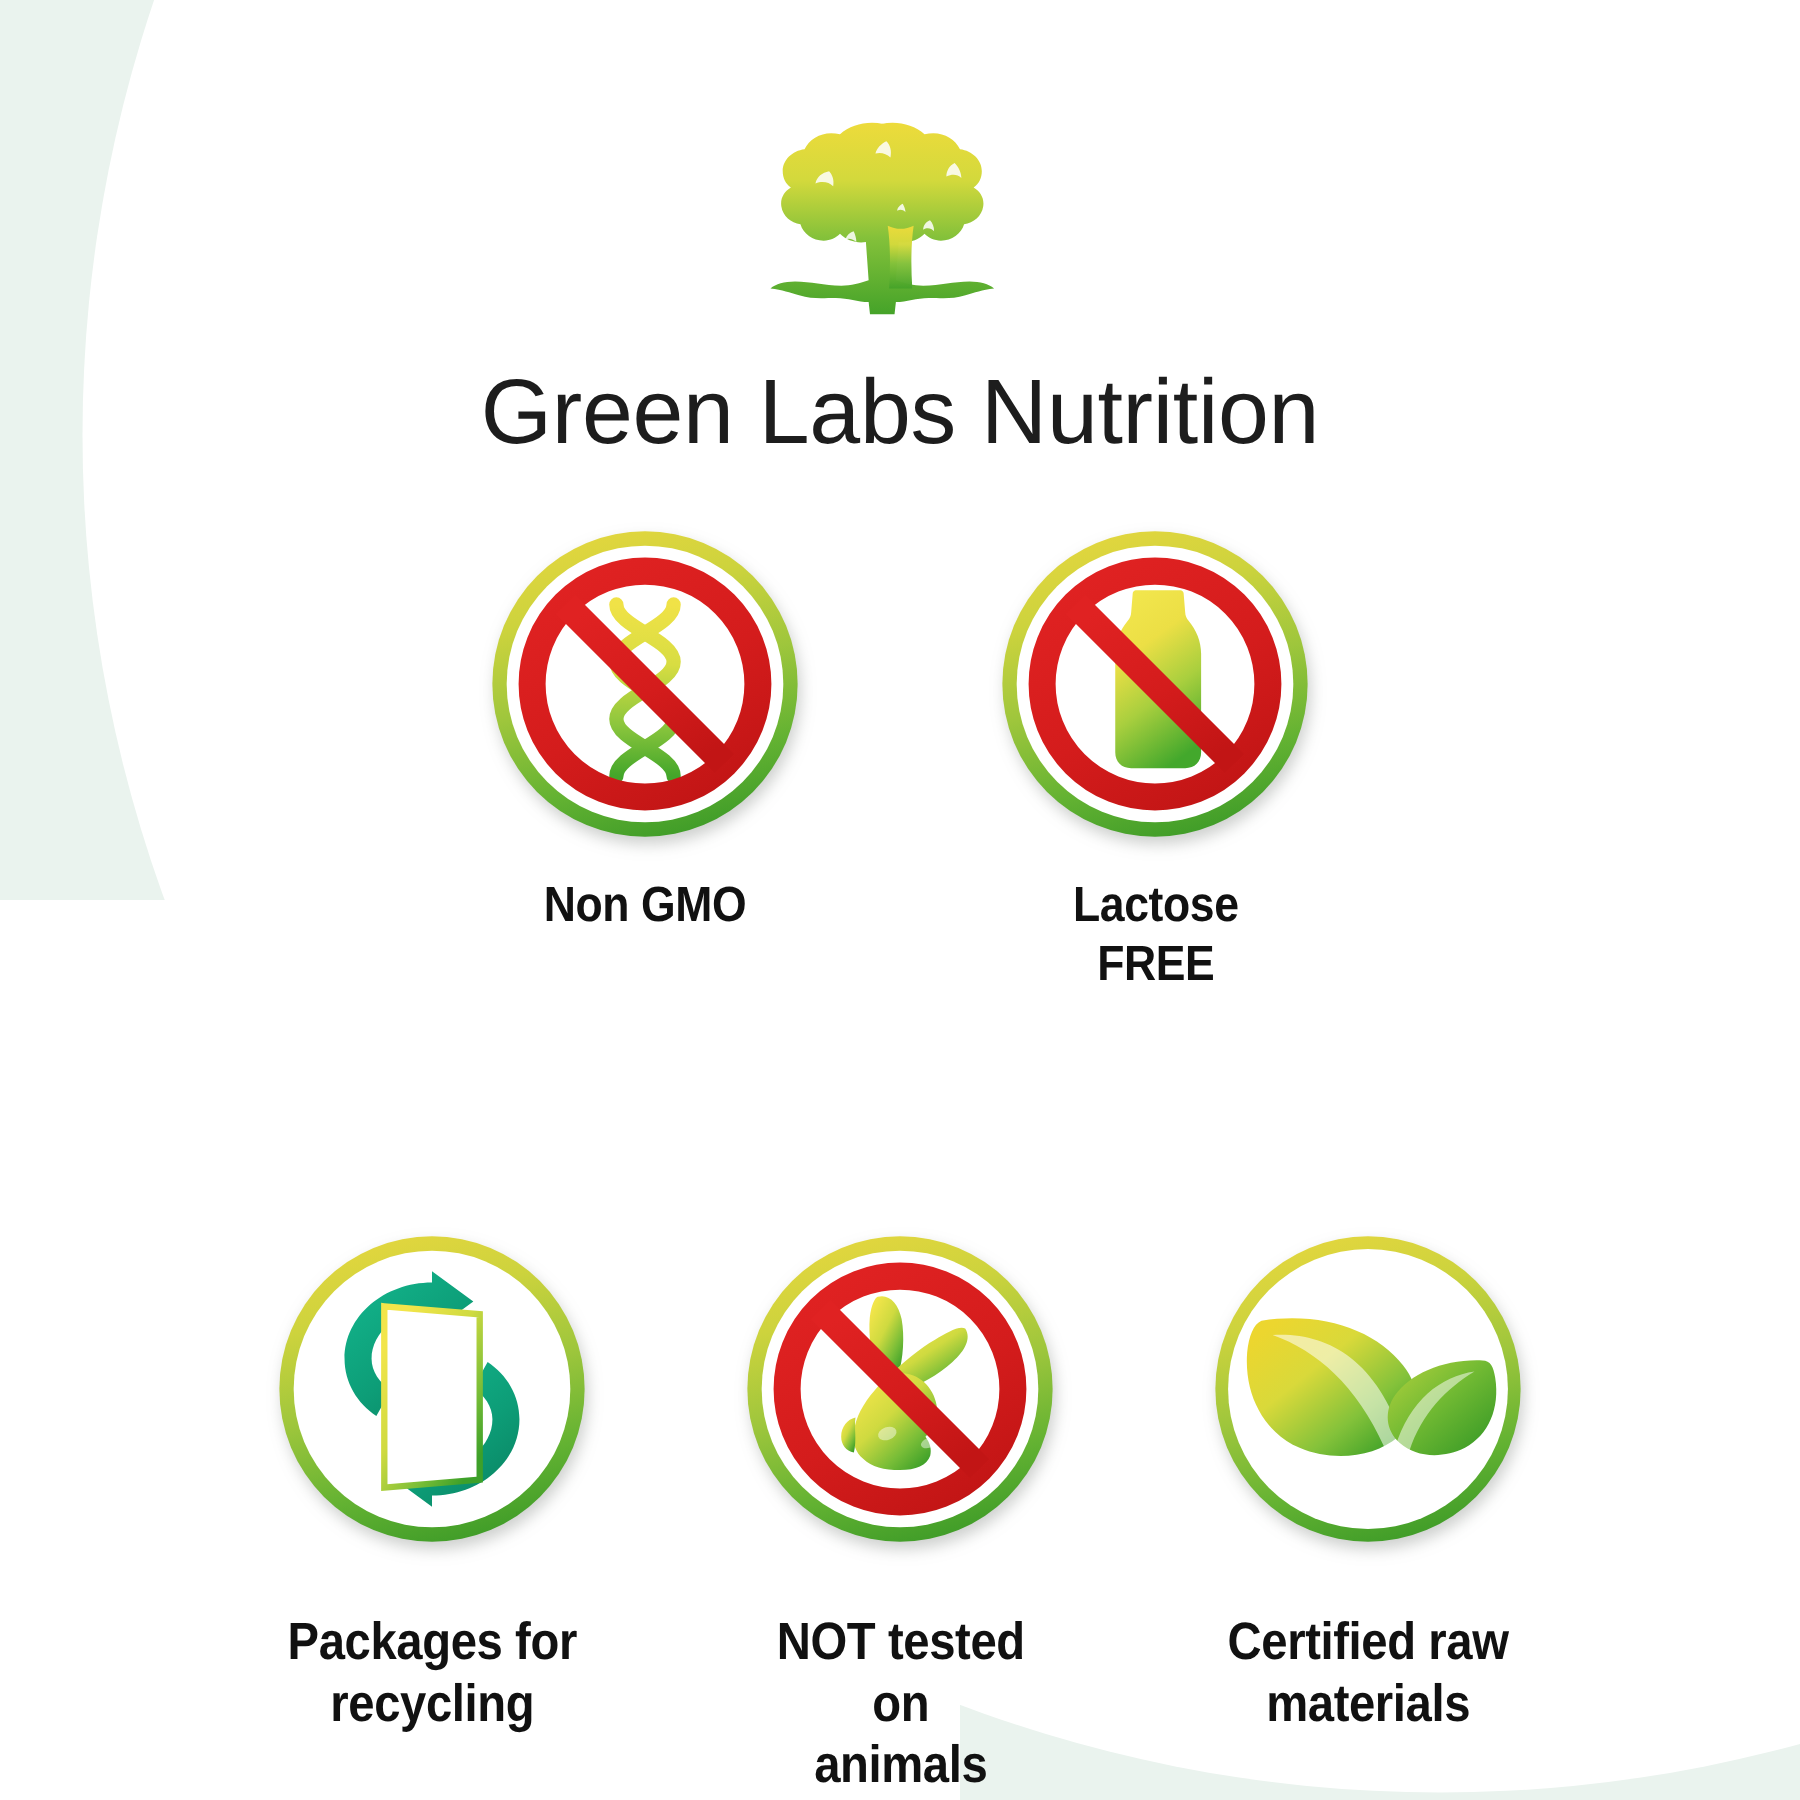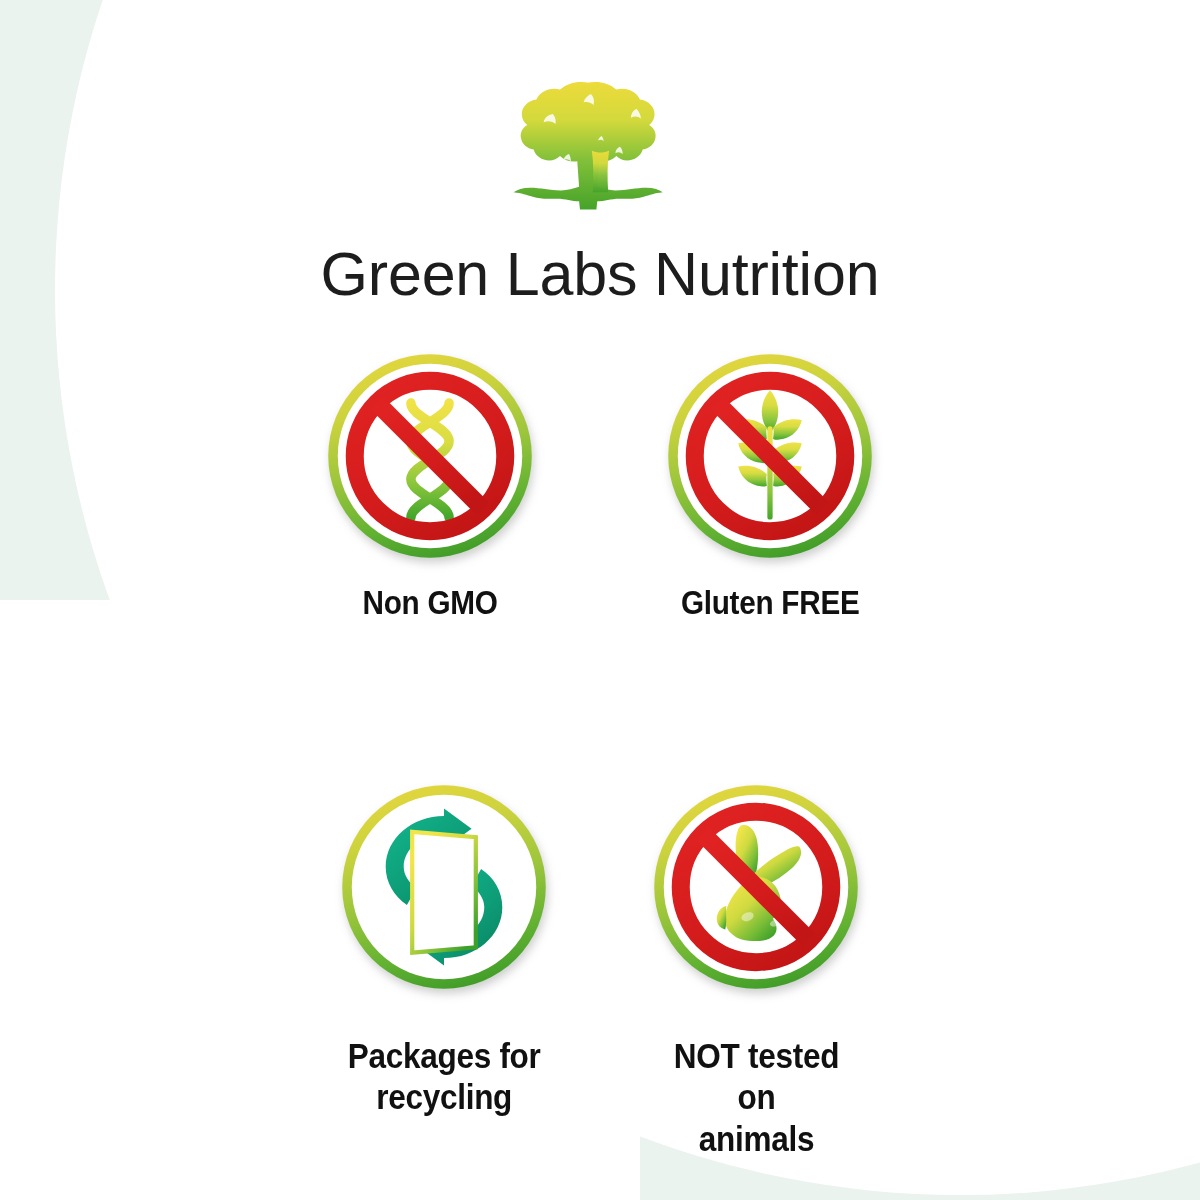--- a/index.html
+++ b/index.html
@@ -174,44 +174,37 @@
             </g>
             <g>
               <circle cx="100" cy="100" r="71" fill="none" stroke="url(#gRed)" stroke-width="17"></circle>
               <line x1="50" y1="50" x2="150" y2="150" stroke="url(#gRed)" stroke-width="17" stroke-linecap="butt"></line>
             </g>
           </svg>
         </div>
         <div class="cell-label">Non GMO</div>
       </div>
 
-      <div class="cell">
-        <div class="badge">
-          <svg viewBox="0 0 200 200" aria-hidden="true">
-            <circle cx="100" cy="100" r="96" fill="url(#gRing)"></circle>
-            <circle cx="100" cy="100" r="87" fill="#ffffff"></circle>
-            <g fill="url(#gVeg)">
-              <path d="M100 38c7 8 9 18 7 27-2 8-6 12-7 13-1-1-5-5-7-13-2-9 0-19 7-27z"></path>
-              <path d="M97 73c-8-7-18-9-27-7 2 9 9 16 18 18 5 1 8 1 9 0 0-2-1-7-0-11z"></path>
-              <path d="M103 73c8-7 18-9 27-7-2 9-9 16-18 18-5 1-8 1-9 0 0-2 1-7 0-11z"></path>
-              <path d="M97 95c-8-7-18-9-27-7 2 9 9 16 18 18 5 1 8 1 9 0 0-2-1-7-0-11z"></path>
-              <path d="M103 95c8-7 18-9 27-7-2 9-9 16-18 18-5 1-8 1-9 0 0-2 1-7 0-11z"></path>
-              <path d="M97 117c-8-7-18-9-27-7 2 9 9 16 18 18 5 1 8 1 9 0 0-2-1-7-0-11z"></path>
-              <path d="M103 117c8-7 18-9 27-7-2 9-9 16-18 18-5 1-8 1-9 0 0-2 1-7 0-11z"></path>
-              <rect x="97.5" y="72" width="5" height="88" rx="2.5"></rect>
+
+      <div class="cell">
+        <div class="badge">
+          <svg viewBox="0 0 200 200" aria-hidden="true">
+            <circle cx="100" cy="100" r="96" fill="url(#gRing)"></circle>
+            <circle cx="100" cy="100" r="87" fill="#ffffff"></circle>
+            <g fill="url(#gBottle)">
+              <path d="M84 41h32c1 0 2 1 2 2l1 12c0 2 1 4 2 5 5 6 8 13 8 21v62c0 6-4 10-10 10H85c-6 0-10-4-10-10V81c0-8 3-15 8-21 1-1 2-3 2-5l1-12c0-1 1-2 2-2z"></path>
             </g>
             <g>
               <circle cx="100" cy="100" r="71" fill="none" stroke="url(#gRed)" stroke-width="17"></circle>
               <line x1="50" y1="50" x2="150" y2="150" stroke="url(#gRed)" stroke-width="17"></line>
             </g>
           </svg>
         </div>
-        <div class="cell-label">Gluten FREE</div>
-      </div>
-
+        <div class="cell-label">Lactose FREE</div>
+      </div>
     </div>
 
     <div class="row row-2">
 
       <div class="cell">
         <div class="badge">
           <svg viewBox="0 0 200 200" aria-hidden="true">
             <circle cx="100" cy="100" r="96" fill="url(#gRing)"></circle>
             <circle cx="100" cy="100" r="87" fill="#ffffff"></circle>
             <g>
@@ -243,15 +236,31 @@
             <g>
               <circle cx="100" cy="100" r="71" fill="none" stroke="url(#gRed)" stroke-width="17"></circle>
               <line x1="50" y1="50" x2="150" y2="150" stroke="url(#gRed)" stroke-width="17"></line>
             </g>
           </svg>
         </div>
         <div class="cell-label">NOT tested on
 animals</div>
       </div>
 
+      <div class="cell">
+        <div class="badge">
+          <svg viewBox="0 0 200 200" aria-hidden="true">
+            <circle cx="100" cy="100" r="96" fill="url(#gRing)"></circle>
+            <circle cx="100" cy="100" r="88" fill="#ffffff"></circle>
+            <g>
+              <path fill="url(#gLeafBig)" d="M33 57c38-6 72 6 89 28 12 15 11 32-3 45-15 13-41 16-62 7-23-10-35-34-33-60 1-10 4-18 9-20z"></path>
+              <path fill="#ffffff" opacity=".55" d="M40 66c33-2 65 14 82 66-4 2-8 3-12 4C93 98 68 76 40 66z"></path>
+              <path fill="url(#gLeafSm)" d="M172 82c-24-1-45 8-55 22-7 10-6 22 3 30 10 9 27 10 41 3 15-8 22-25 19-44-1-7-3-11-8-11z"></path>
+              <path fill="#ffffff" opacity=".5" d="M167 89c-21 3-41 18-50 48 3 1 6 2 9 2 8-24 23-39 41-50z"></path>
+            </g>
+          </svg>
+        </div>
+        <div class="cell-label">Certified raw
+materials</div>
+      </div>
     </div>
   </div>
 </div>
 
 </body></html>

